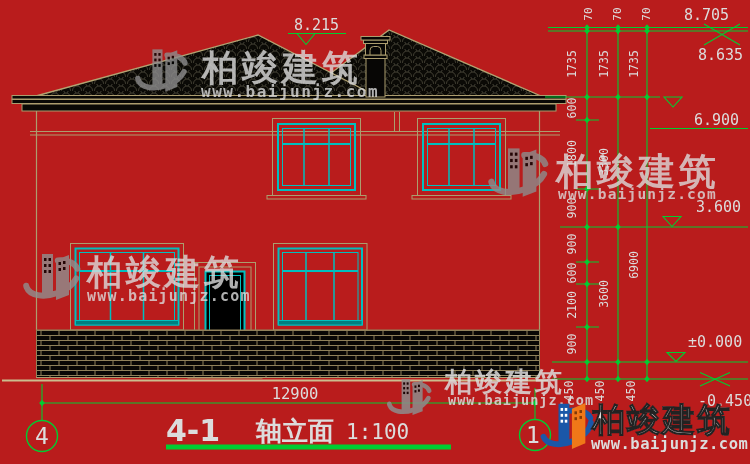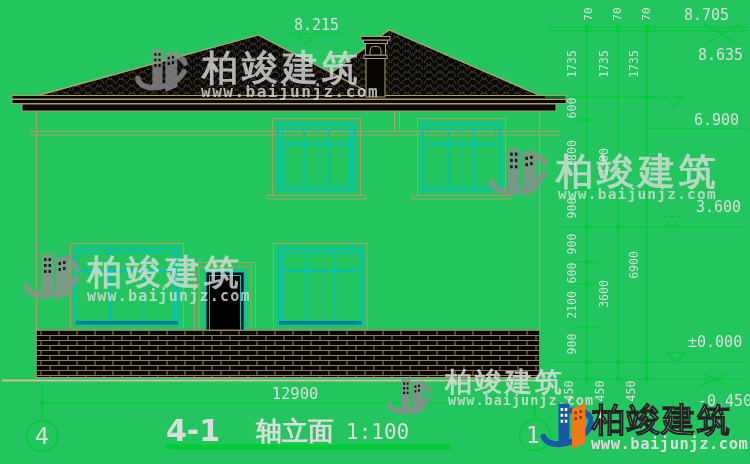--- a/index.html
+++ b/index.html
@@ -1,16 +1,16 @@
 <!DOCTYPE html>
 <html><head>
 <meta charset="utf-8">
 <style>
   html,body{margin:0;padding:0;background:#000;}
-  .stage{position:relative;width:750px;height:464px;background:#22c55e;overflow:hidden;
+  .stage{position:relative;width:750px;height:464px;background:#b91c1c;overflow:hidden;
          font-family:"DejaVu Sans",sans-serif;}
   svg{position:absolute;left:0;top:0;}
   svg text{font-family:"DejaVu Sans Mono",monospace;fill:#dcdcdc;}
   .cjk{font-family:"DejaVu Sans",sans-serif;}
 </style>
 </head>
 <body>
 
 <div class="stage">
 <svg width="750" height="464" viewBox="0 0 750 464">

